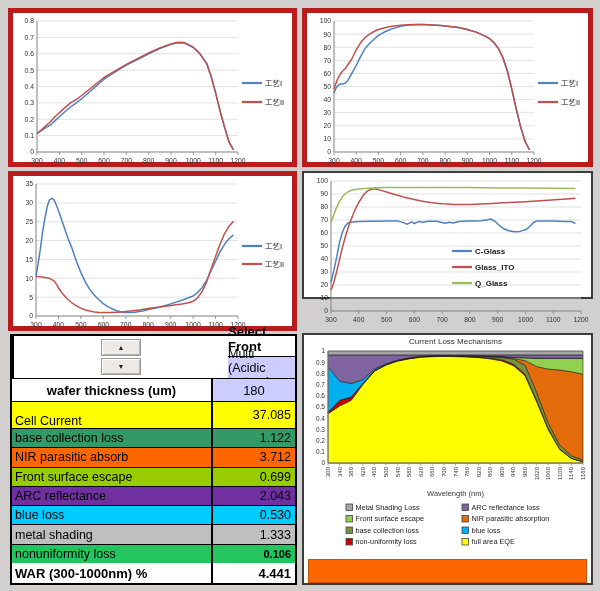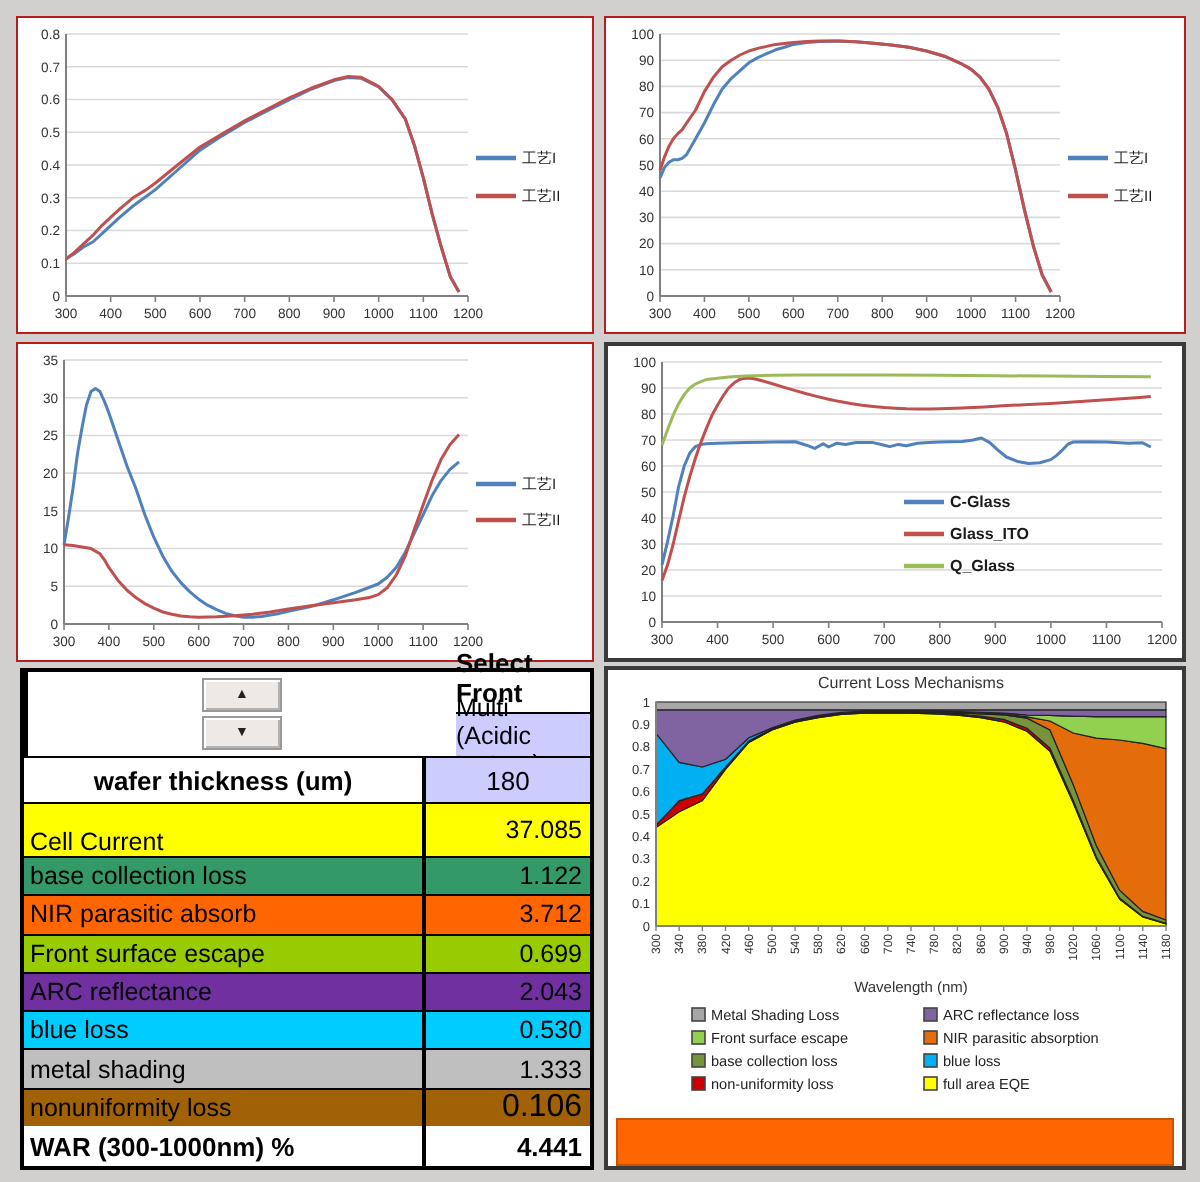--- a/index.html
+++ b/index.html
@@ -1,20 +1,20 @@
 <!DOCTYPE html>
 <html><head>
 <meta charset="utf-8">
 <style>
   html,body{margin:0;padding:0}
   body{
     width:600px;height:591px;position:relative;overflow:hidden;
     background:#d2d0ce;font-family:"Liberation Sans",sans-serif;
   }
-  .panel{position:absolute;background:#fff;border:1px solid #b91c1c;box-sizing:border-box}
+  .panel{position:absolute;background:#fff;border:5px solid #b91c1c;box-sizing:border-box}
   .panel.dark{border:2px solid #3b3b3b}
   svg text{font-family:"Liberation Sans",sans-serif}
 
   
   #tablePanel{
     position:absolute;left:10px;top:334px;width:287px;height:251px;
     background:#fff;border:2px solid #000;box-sizing:border-box;
     display:flex;flex-direction:column;font-size:13px;color:#000;
   }
   .tgrid{display:grid;grid-template-columns:1fr 67px;border-bottom:1px solid #000}
@@ -180,21 +180,21 @@
       <line x1="225" y1="140" x2="225" y2="143" stroke="#808080" stroke-width="0.8"></line>
       <text x="225" y="151" text-anchor="middle" font-size="6.8" fill="#333">1200</text>
       <path d="M23.0 100.4L25.2 87.2L27.5 72.1L29.7 55.1L32.0 41.9L34.2 30.6L36.5 23.8L38.7 22.3L41.0 23.8L43.2 28.7L45.4 34.4L49.9 47.6L54.4 60.8L58.9 72.1L63.4 85.3L67.9 96.6L72.4 106.1L76.9 113.6L81.4 119.3L85.8 123.8L90.3 127.6L94.8 130.6L99.3 132.8L103.8 134.7L108.3 135.9L112.8 136.6L117.3 136.6L121.8 136.2L126.2 135.5L130.7 134.7L135.2 133.6L146.4 131.3L157.7 127.9L168.9 124.2L180.1 120.0L184.6 116.6L189.1 111.7L193.6 104.2L198.1 94.7L202.6 85.3L207.0 75.9L211.5 68.3L216.0 62.7L220.5 58.9" fill="none" stroke="#4F81BD" stroke-width="1.5" stroke-linejoin="round"></path>
       <path d="M23.0 100.4L27.5 100.8L32.0 101.5L36.5 102.3L41.0 104.9L43.2 107.9L45.4 111.7L49.9 118.1L54.4 123.0L58.9 126.8L63.4 129.8L67.9 132.1L72.4 134.0L76.9 135.1L81.4 136.0L85.8 136.4L90.3 136.6L99.3 136.4L108.3 135.9L117.3 135.1L126.2 134.0L135.2 132.5L146.4 130.9L157.7 129.4L168.9 127.9L175.6 126.8L180.1 125.3L184.6 121.9L189.1 115.5L193.6 106.1L198.1 92.9L202.6 80.4L207.0 68.3L211.5 57.8L216.0 50.2L220.5 45.3" fill="none" stroke="#C0504D" stroke-width="1.5" stroke-linejoin="round"></path>
       <line x1="229" y1="70" x2="249" y2="70" stroke="#4F81BD" stroke-width="2.2"></line>
       <text x="252" y="72.6" font-size="7.5" fill="#1a1a1a" font-weight="normal">工艺I</text>
       <line x1="229" y1="88" x2="249" y2="88" stroke="#C0504D" stroke-width="2.2"></line>
       <text x="252" y="90.6" font-size="7.5" fill="#1a1a1a" font-weight="normal">工艺II</text>
     </svg>
 </div>
-<div class="panel dark" id="p4" style="left:302px;top:171px;width:291px;height:160px">
+<div class="panel dark" id="p4" style="left:302px;top:171px;width:291px;height:128px">
   <svg id="svg4" width="287" height="156">
       <line x1="27" y1="138" x2="277" y2="138" stroke="#808080" stroke-width="1"></line>
       <text x="24" y="140.4" text-anchor="end" font-size="6.8" fill="#333">0</text>
       <line x1="27" y1="125" x2="277" y2="125" stroke="#d9d9d9" stroke-width="0.8"></line>
       <text x="24" y="127.4" text-anchor="end" font-size="6.8" fill="#333">10</text>
       <line x1="27" y1="112" x2="277" y2="112" stroke="#d9d9d9" stroke-width="0.8"></line>
       <text x="24" y="114.4" text-anchor="end" font-size="6.8" fill="#333">20</text>
       <line x1="27" y1="99" x2="277" y2="99" stroke="#d9d9d9" stroke-width="0.8"></line>
       <text x="24" y="101.4" text-anchor="end" font-size="6.8" fill="#333">30</text>
       <line x1="27" y1="86" x2="277" y2="86" stroke="#d9d9d9" stroke-width="0.8"></line>
@@ -279,23 +279,23 @@
         <div class="tvalue" style="font-size: 12.5px;">2.043</div>
       </div>
       <div class="trow" style="flex: 1 1 0%; background: rgb(0, 204, 255);">
         <div class="tlabel" style="font-size: 12.5px;">blue loss</div>
         <div class="tvalue" style="font-size: 12.5px;">0.530</div>
       </div>
       <div class="trow" style="flex: 1 1 0%; background: rgb(191, 191, 191);">
         <div class="tlabel" style="font-size: 12.5px;">metal shading</div>
         <div class="tvalue" style="font-size: 12.5px;">1.333</div>
       </div>
-      <div class="trow" style="flex: 1 1 0%; background: #a16207;">
+      <div class="trow" style="flex: 1 1 0%; background: #22c55e;">
         <div class="tlabel" style="font-size: 12.5px;">nonuniformity loss</div>
-        <div class="tvalue" style="font-size: 16px;">0.106</div>
+        <div class="tvalue" style="font-size: 11px; font-weight: bold;">0.106</div>
       </div>
     </div>
   <div class="trow bold" style="height:20px;flex:none">
     <div class="tlabel">WAR (300-1000nm) %</div>
     <div class="tvalue">4.441</div>
   </div>
 </div>
 
 <div class="panel dark" id="stackPanel" style="left:302px;top:333px;width:291px;height:252px">
   <svg id="svg5" width="287" height="221">

